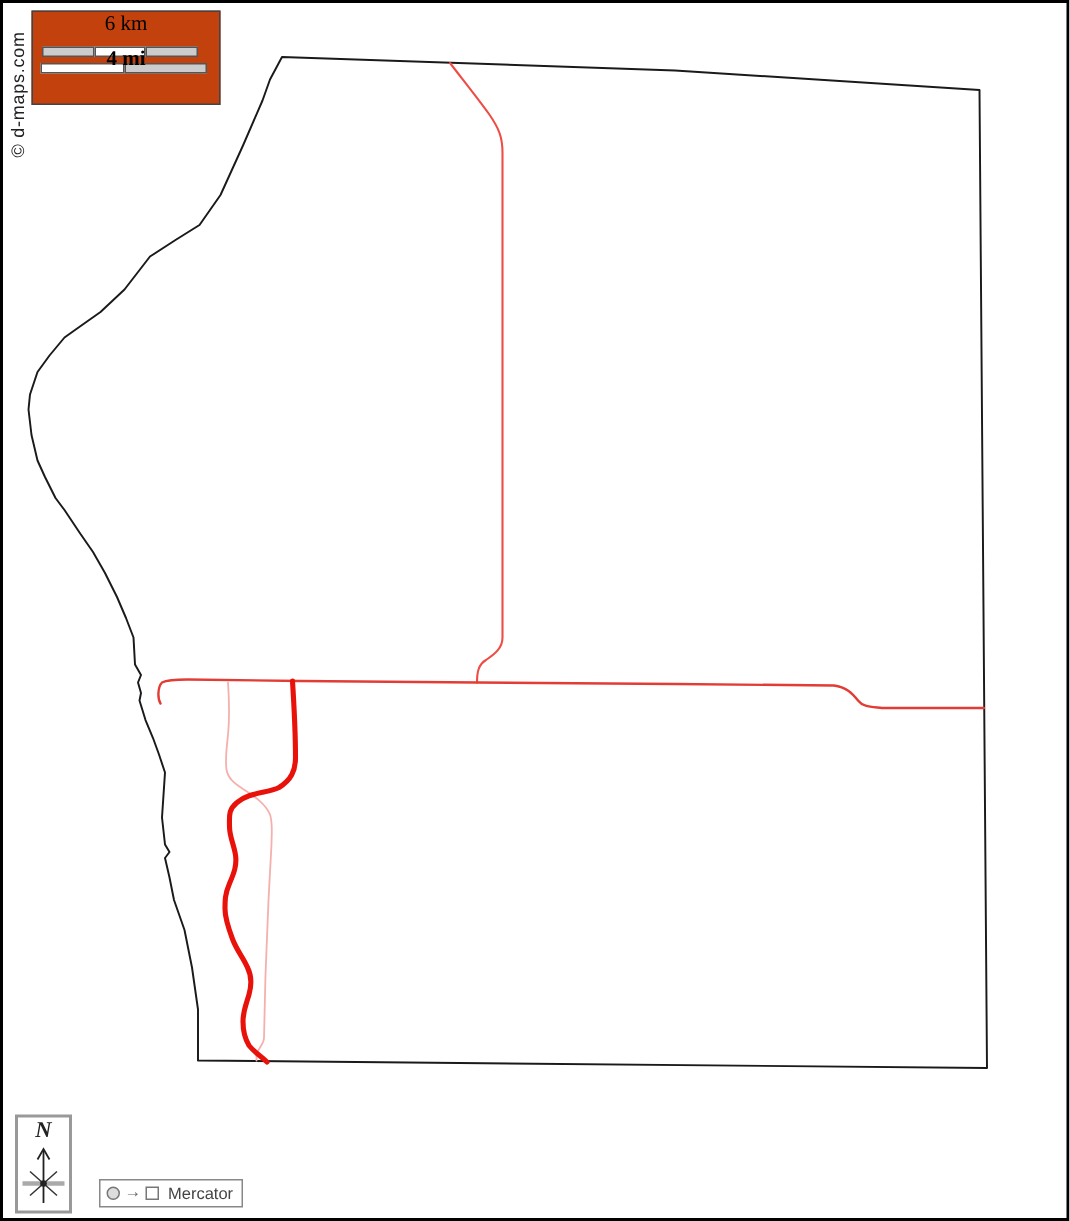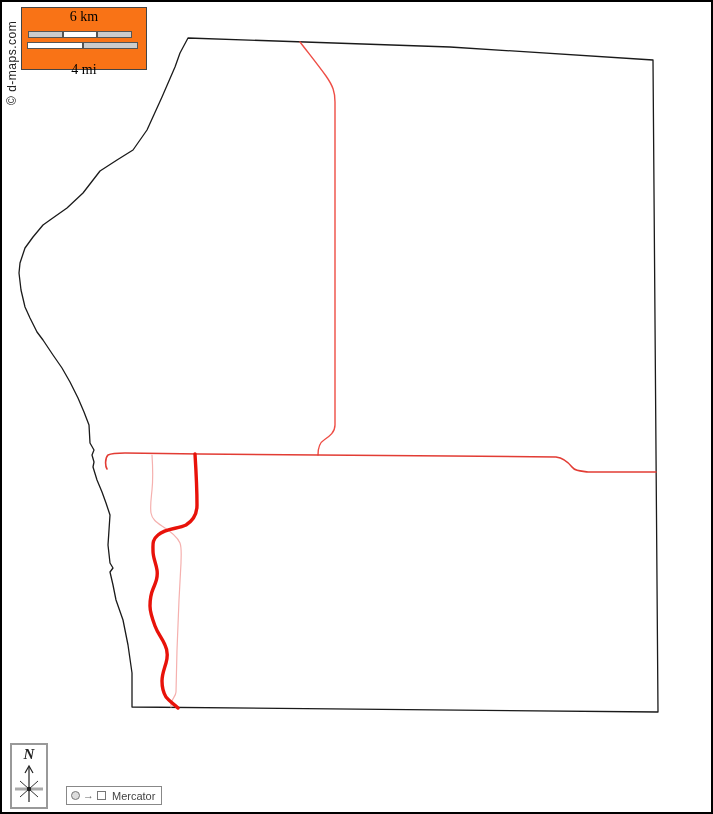--- a/index.html
+++ b/index.html
@@ -16,28 +16,28 @@
   .map-svg path{fill:none;stroke-linecap:round;stroke-linejoin:round;}
   .county-boundary{stroke:#1a1a1a;stroke-width:1.3;}
   .road-secondary{stroke:#ee4d45;stroke-width:1.4;}
   .road-primary{stroke:#e23c34;stroke-width:1.6;}
   .road-major{stroke:#e8120a;stroke-width:3.4;}
   .road-minor{stroke:#f5b0ae;stroke-width:1.2;}
 
   
   .scale-box{
     position:absolute;left:19px;top:5px;width:124px;height:61px;
-    border:1px solid #444;background:#f97316;
+    border:1px solid #444;background:#c2410c;
   }
   .scale-label{
     position:absolute;width:100%;text-align:center;
     font-family:"Liberation Serif", serif;font-size:14px;color:#000;
   }
   .km-label{top:1px;}
-  .mi-label{top:54px;}
+  .mi-label{top:24px;font-weight:bold;}
   .scale-bar{position:absolute;display:flex;height:5px;}
   .km-bar{left:6px;top:23px;width:104px;}
   .mi-bar{left:5px;top:34px;width:111px;}
   .scale-seg{flex:1;border:1px solid #555;height:100%;}
   .seg-gray{background:#ccc;}
   .seg-white{background:#fff;}
 
   
   .copyright{
     position:absolute;left:3px;top:103px;

